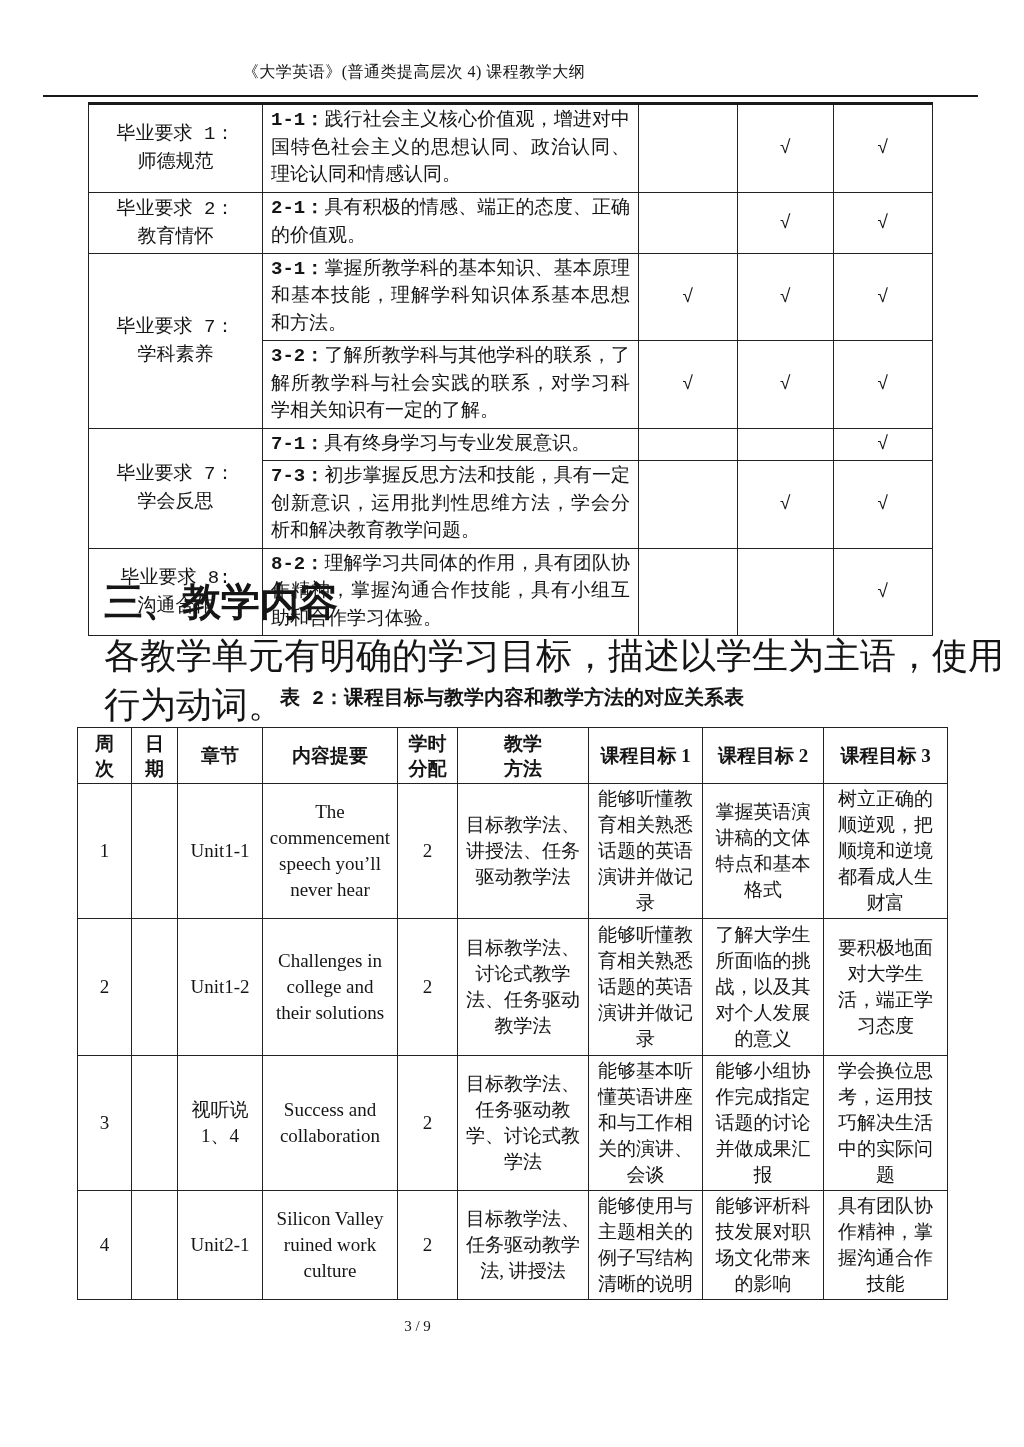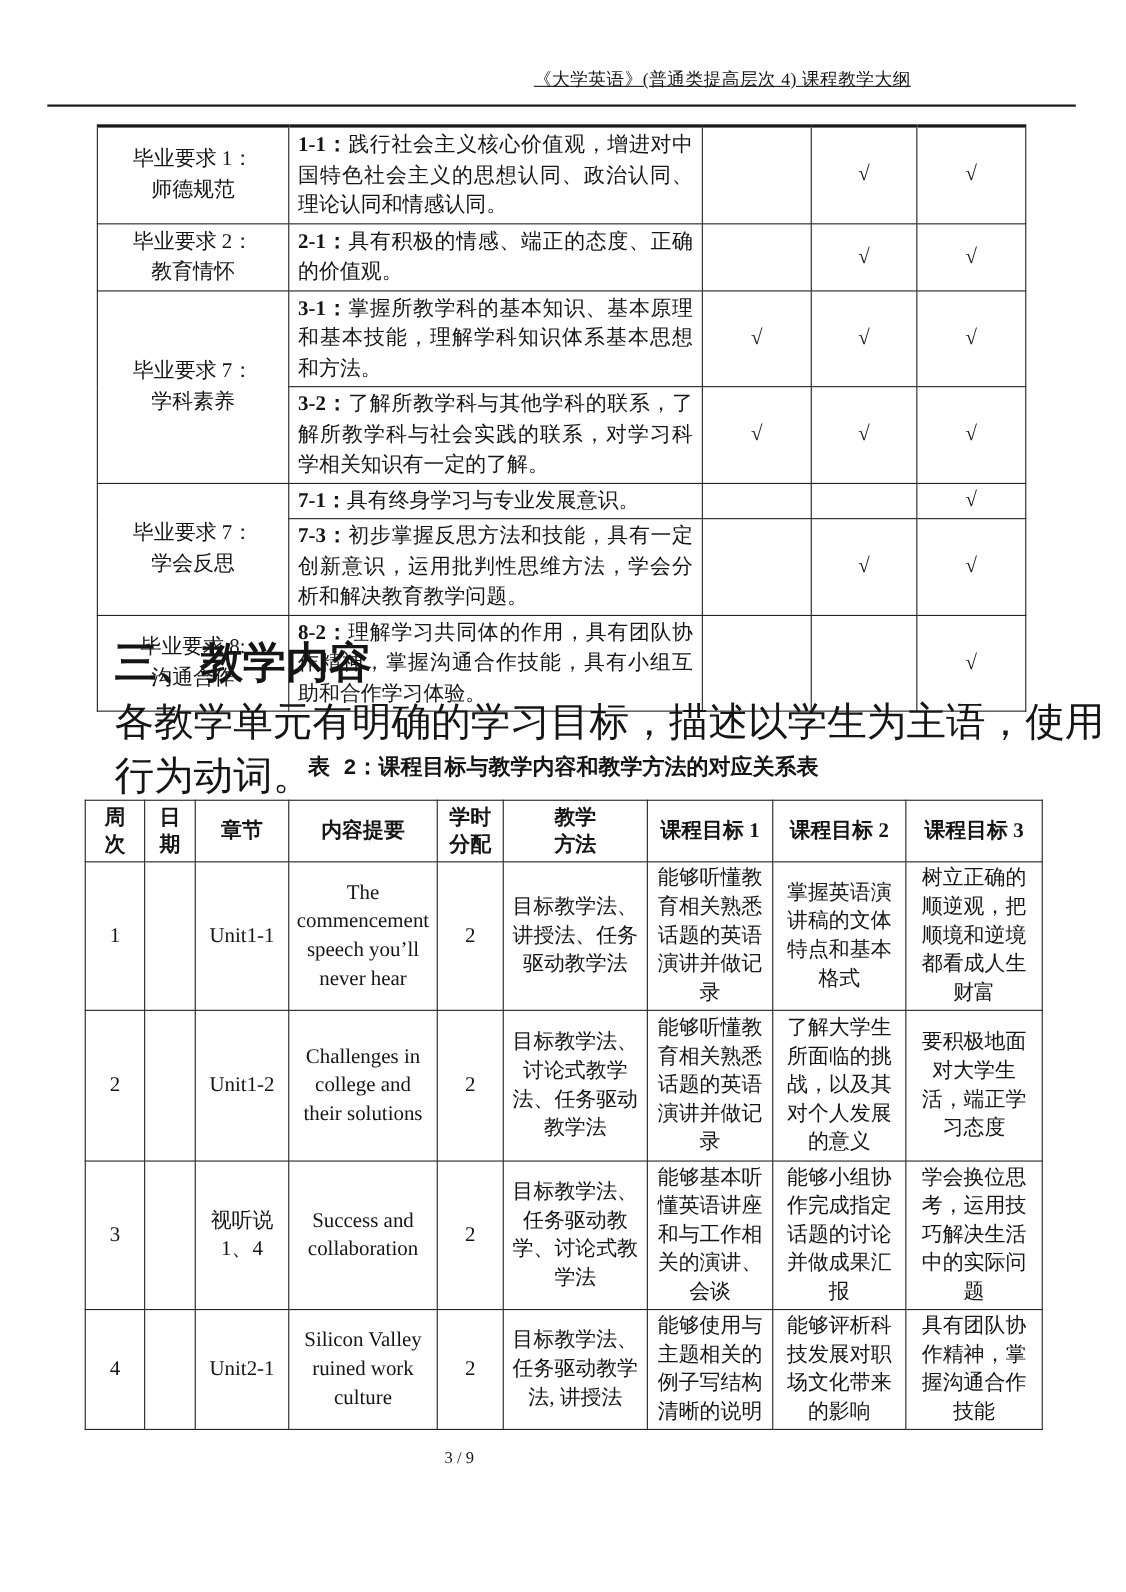--- a/index.html
+++ b/index.html
@@ -1,26 +1,26 @@
 <!DOCTYPE html>
 <html><head>
 <meta charset="utf-8">
 <style>
   html,body{margin:0;padding:0;}
   body{
     width:1024px;height:1447px;position:relative;background:#ffffff;
     font-family:"Liberation Serif","DejaVu Serif",serif;color:#151515;
   }
-  .page-header{position:absolute;top:62px;left:0;width:828px;text-align:right;font-size:16px;letter-spacing:0.5px;text-decoration:underline;}
+  .page-header{position:absolute;top:62px;left:0;width:828px;text-align:center;font-size:16px;letter-spacing:0.5px;}
   .header-rule{position:absolute;top:95px;left:43px;width:935px;border-top:2px solid #1a1a1a;}
   table{border-collapse:collapse;table-layout:fixed;}
   td,th{border:1px solid #222;vertical-align:middle;overflow:hidden;}
 
   
-  .t1{position:absolute;left:88px;top:113px;width:844px;font-size:19px;}
+  .t1{position:absolute;left:88px;top:102px;width:844px;font-size:19px;font-family:Liberation Mono, monospace;}
   .t1 tr:first-child td{border-top:3px solid #1a1a1a;}
   .t1 .label{text-align:center;white-space:pre-line;line-height:28px;padding:2px 4px;}
   .t1 .desc{text-align:justify;line-height:27.5px;padding:2px 8px;}
   .t1 .mark{text-align:center;font-size:19px;}
   .code{font-weight:bold;}
   .r1{height:83px}.r2{height:55px}.r3{height:55px}.r4{height:80px}
   .r5{height:30px}.r6{height:83px}.r7{height:82px}
 
   
   .section-heading{position:absolute;left:104px;top:575px;font-size:39px;font-weight:bold;}

